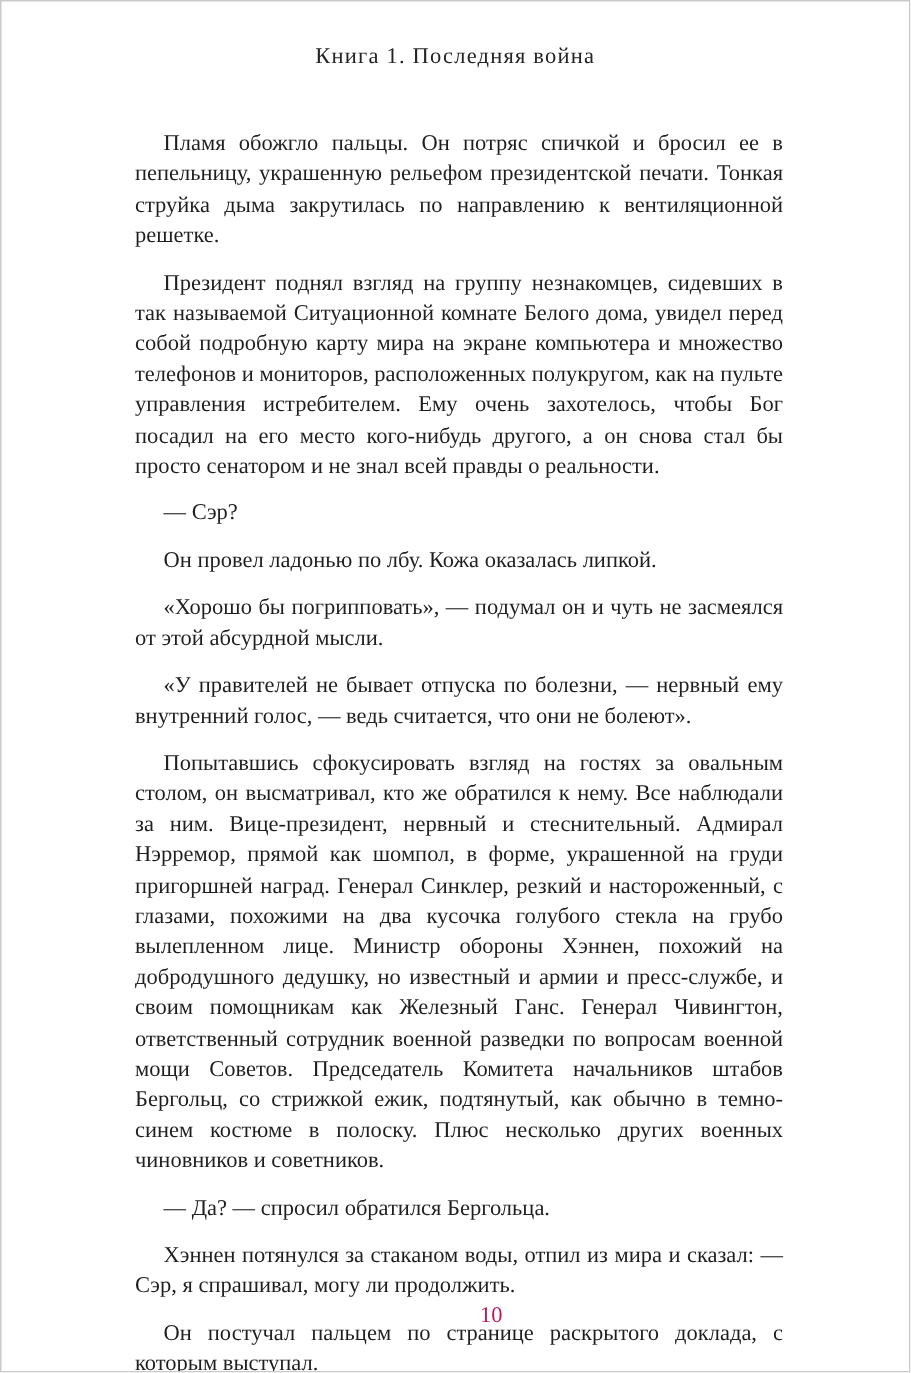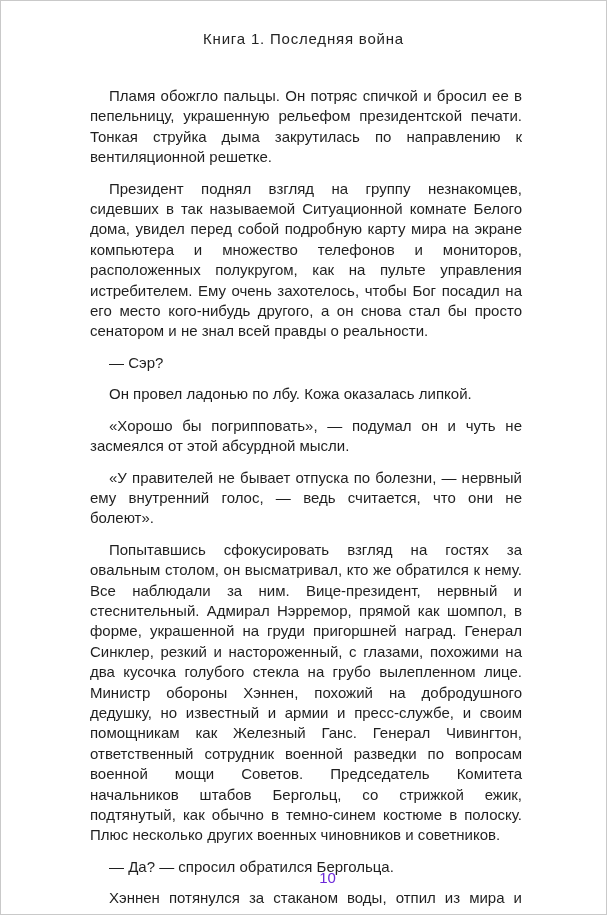--- a/index.html
+++ b/index.html
@@ -7,21 +7,21 @@
     padding: 0;
     background: #ffffff;
   }
   .page {
     position: relative;
     width: 607px;
     height: 915px;
     box-sizing: border-box;
     background: #ffffff;
     border: 1px solid #c9c9c9;
-    font-family: Liberation Sans, sans-serif;
+    font-family: Liberation Serif, serif;
     color: #1f1f1f;
     overflow: hidden;
   }
   .running-header {
     position: absolute;
     top: 29px;
     left: 0;
     right: 0;
     text-align: center;
     font-size: 15px;
@@ -45,21 +45,21 @@
     padding: 0;
     text-indent: 19px;
   }
   .page-number {
     position: absolute;
     bottom: 28px;
     left: 0;
     right: 0;
     text-align: center;
     font-size: 15px;
-    color: #6d28d9;
+    color: #be185d;
     padding-left: 48px;
   }
 </style>
 </head>
 <body>
 
 <div class="page">
   <div class="running-header">Книга 1. Последняя война</div>
 
   <div class="body-text">

